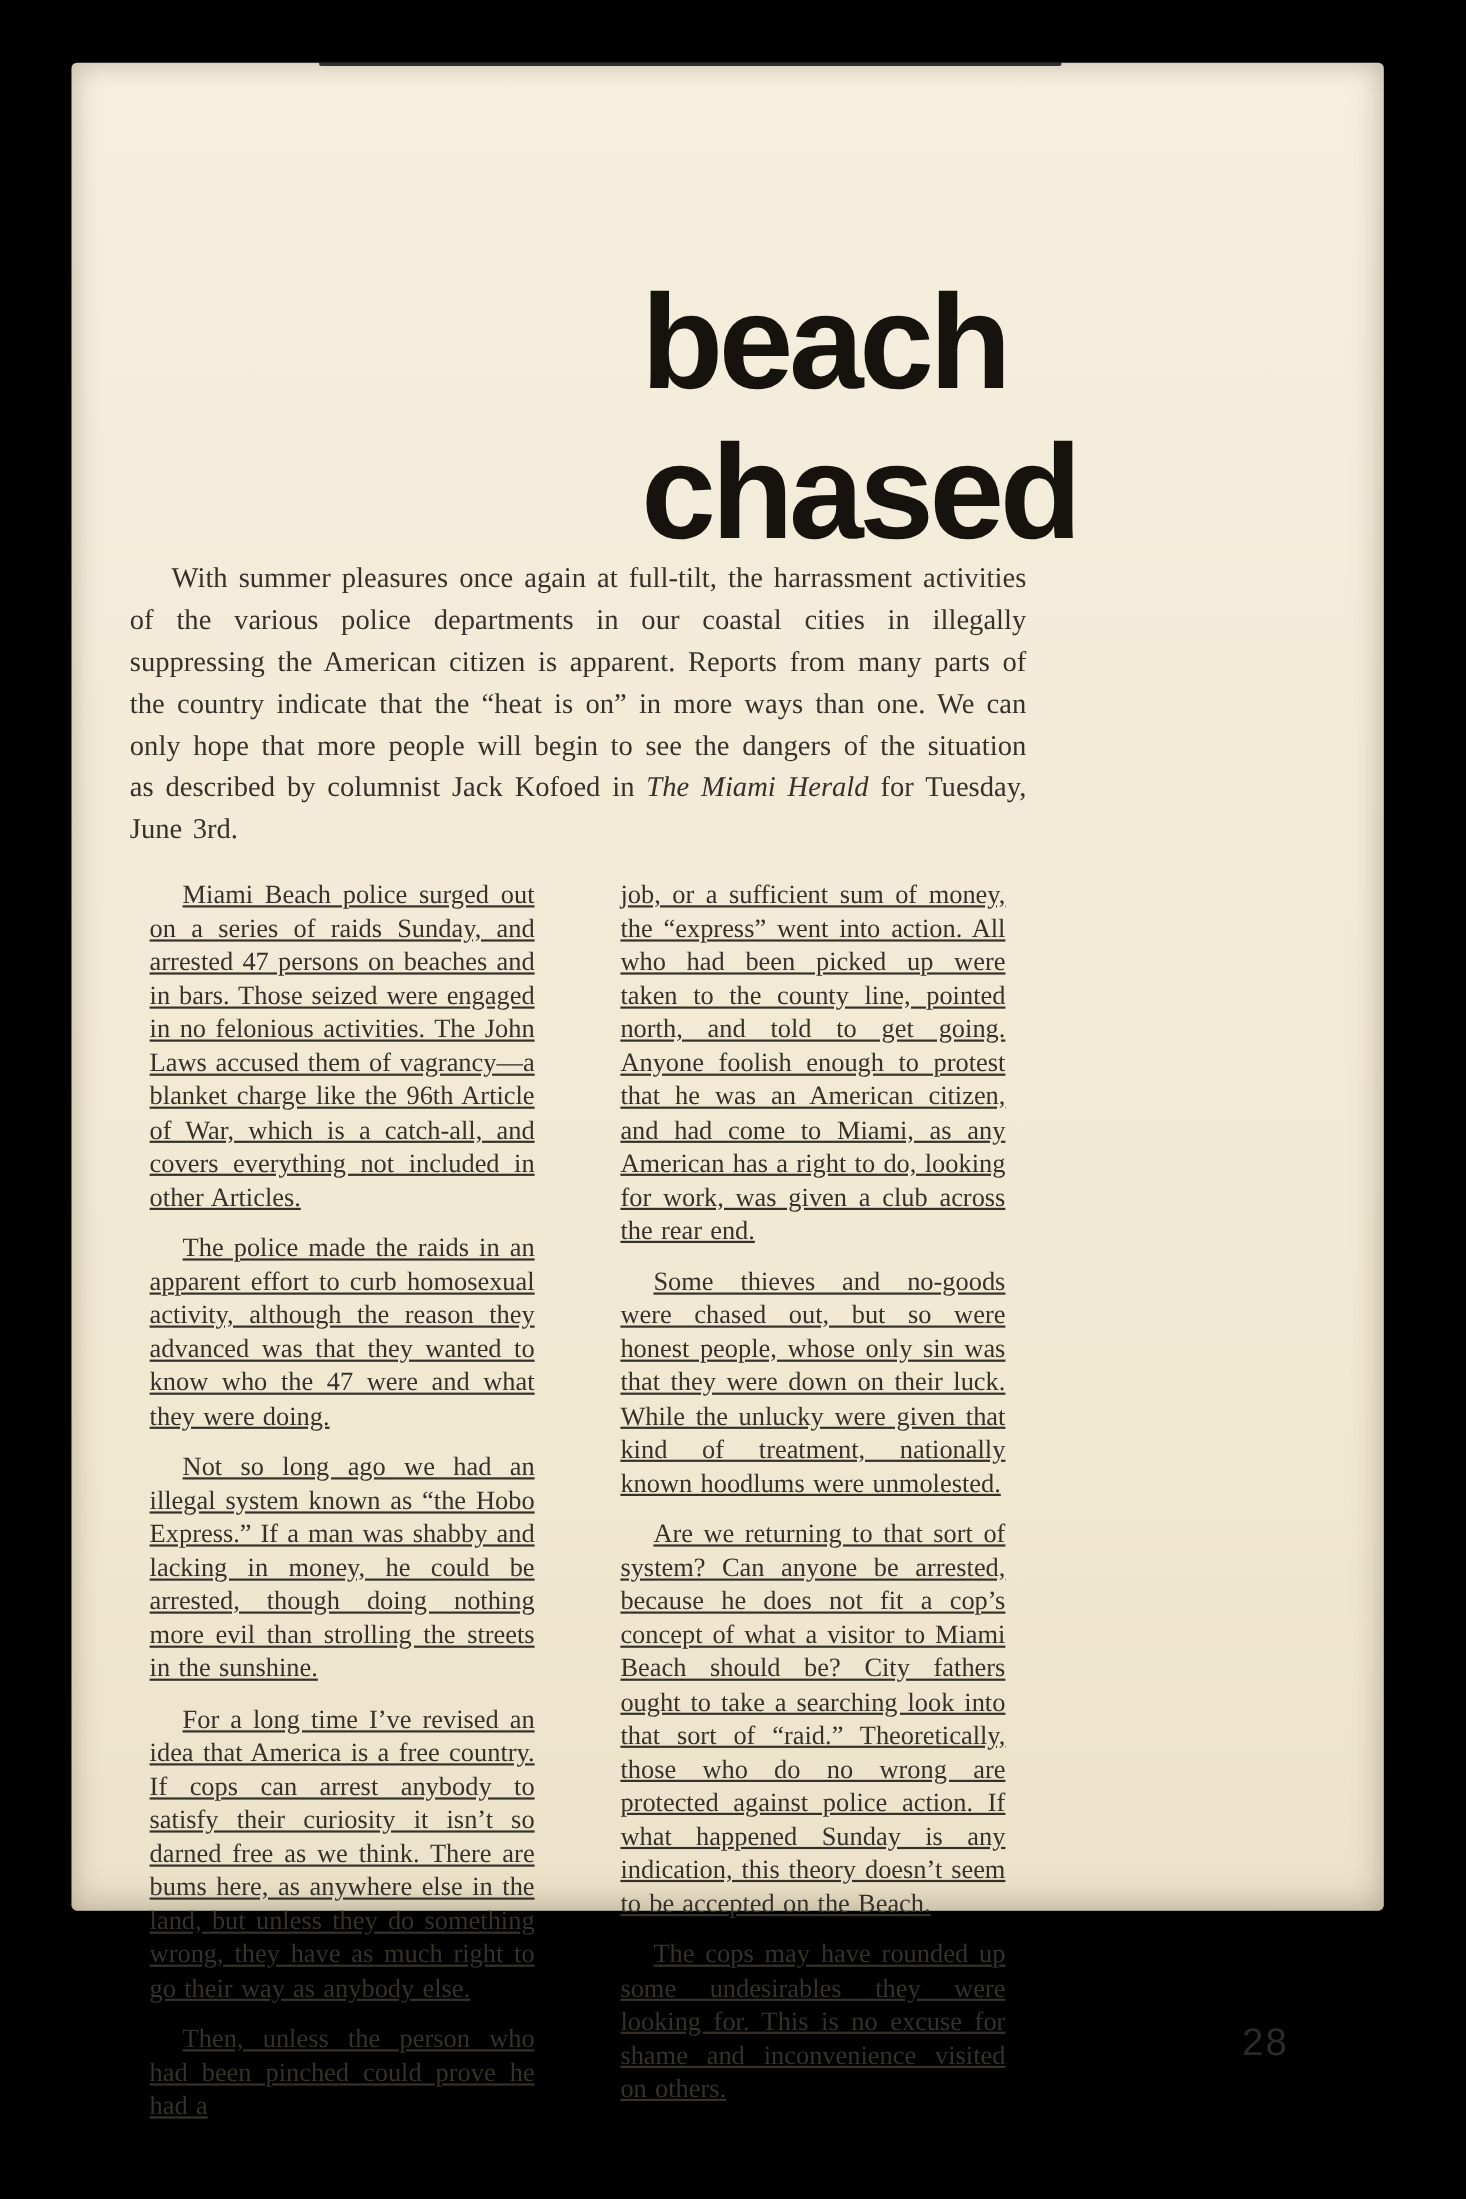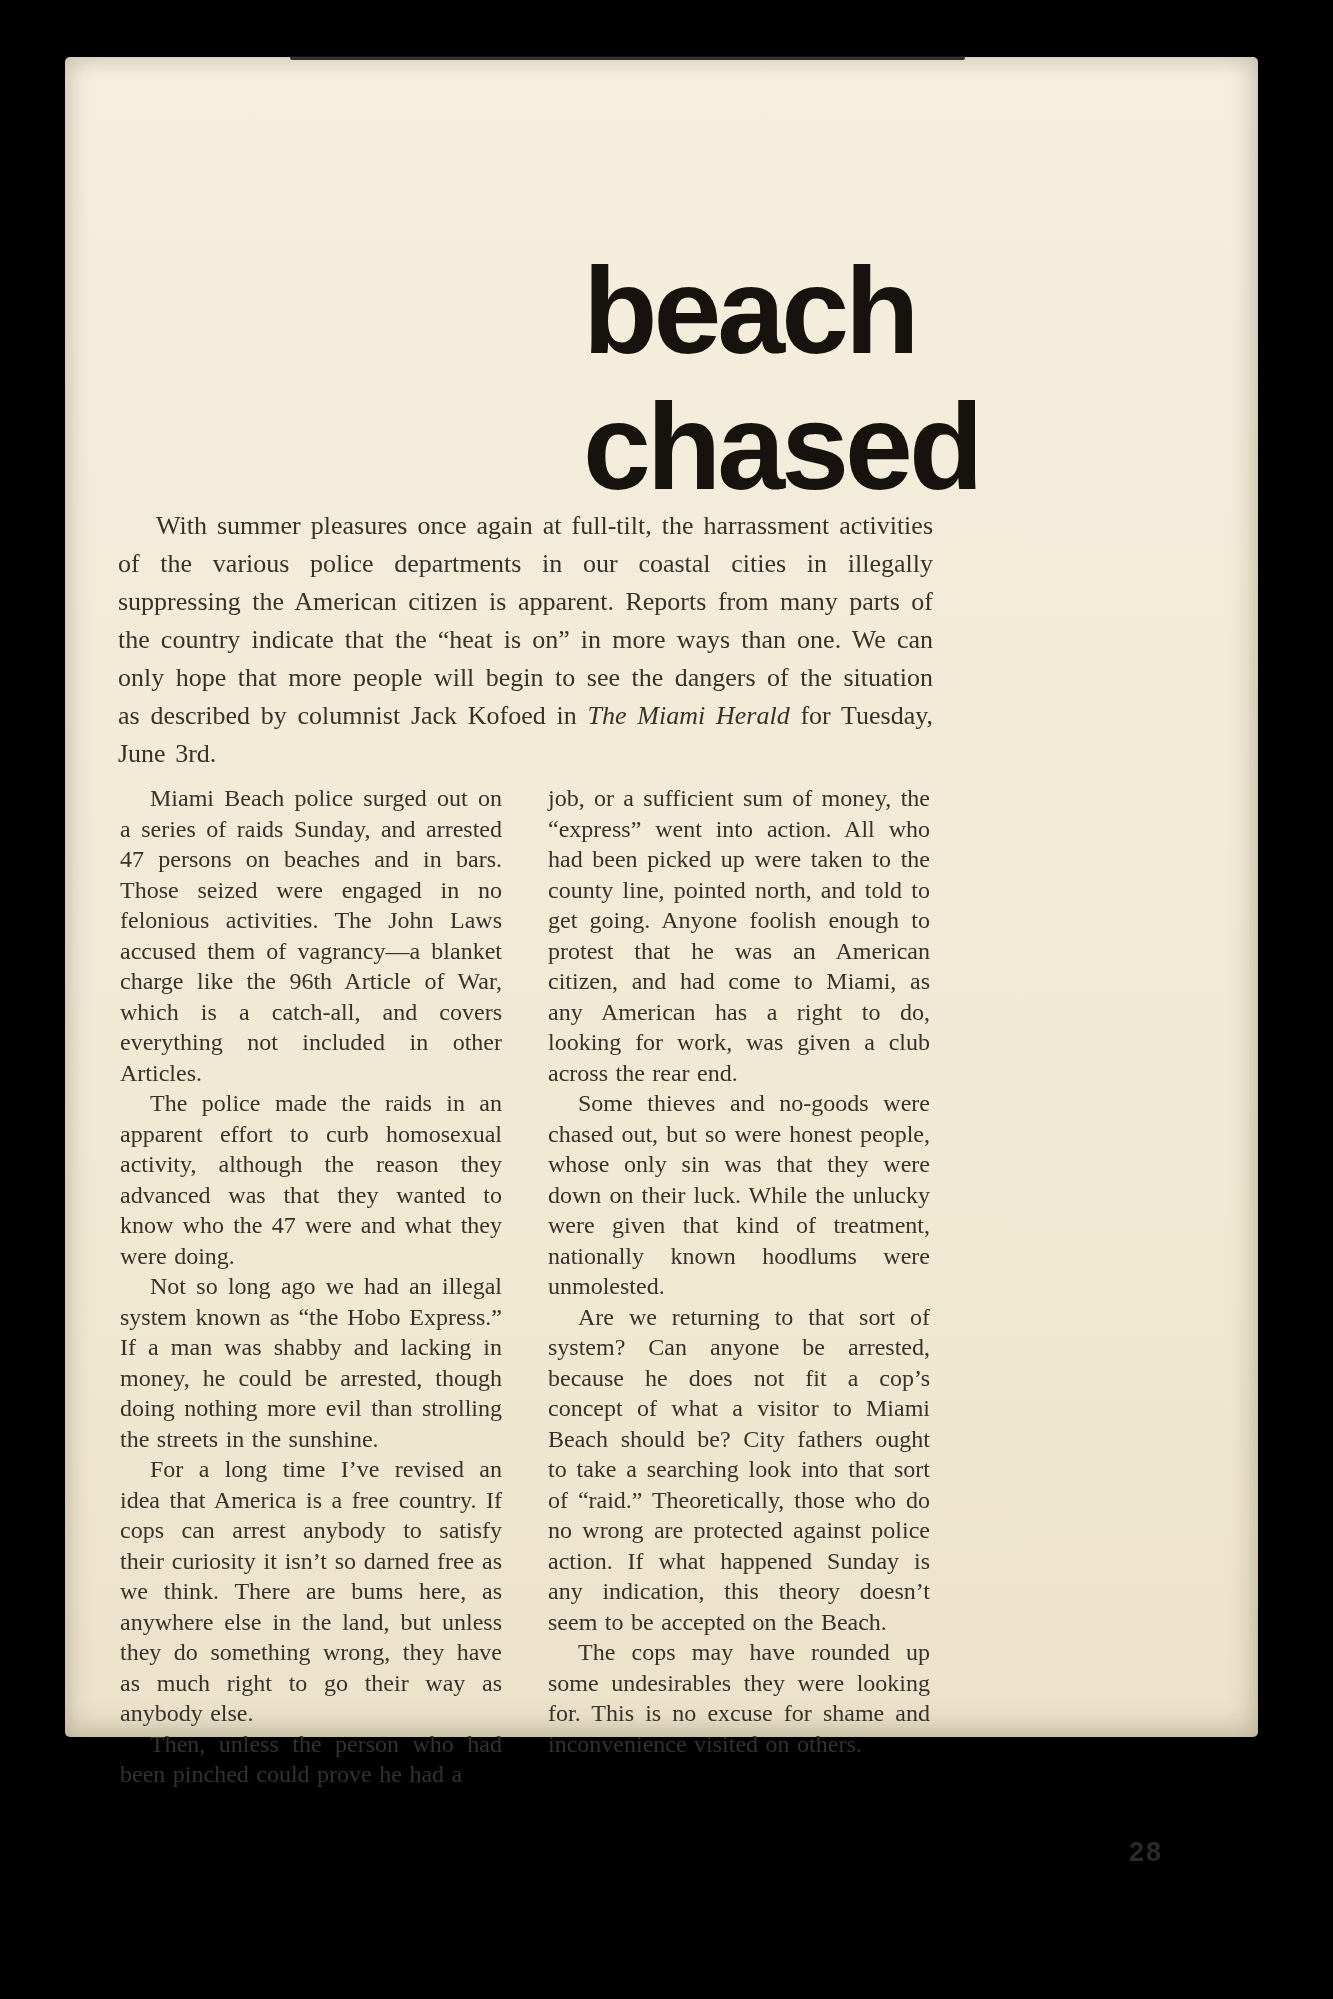--- a/index.html
+++ b/index.html
@@ -68,27 +68,28 @@
   .columns {
     position: absolute;
     left: 55px;
     top: 726px;
     width: 870px;
     display: flex;
     gap: 46px;
   }
   .col { width: 382px; }
   .col p {
-    margin: 0;
+    margin: 16px;
     font-size: 24px;
     line-height: 30.5px;
     text-align: justify;
     text-indent: 30px;
     word-spacing: 1.5px;
     color: #36322a;
+    text-decoration: underline;
   }
   .col p.no-indent { text-indent: 0; }
   .logo {
     position: absolute;
     left: 92px;
     top: 1740px;
     width: 220px;
     height: 94px;
     background: #0c0b09;
     display: flex;
@@ -103,22 +104,22 @@
     line-height: 74px;
     letter-spacing: 4px;
     color: #f6efdf;
     transform: translateY(-5px);
   }
   .page-number {
     position: absolute;
     left: 1064px;
     top: 1780px;
     font-family: "Liberation Sans", sans-serif;
-    font-weight: bold;
-    font-size: 27px;
+    font-weight: normal;
+    font-size: 35px;
     letter-spacing: 2px;
     color: #2c2a26;
   }
 </style>
 </head>
 <body>
 
 <div class="stage">
   <div class="paper">
 

